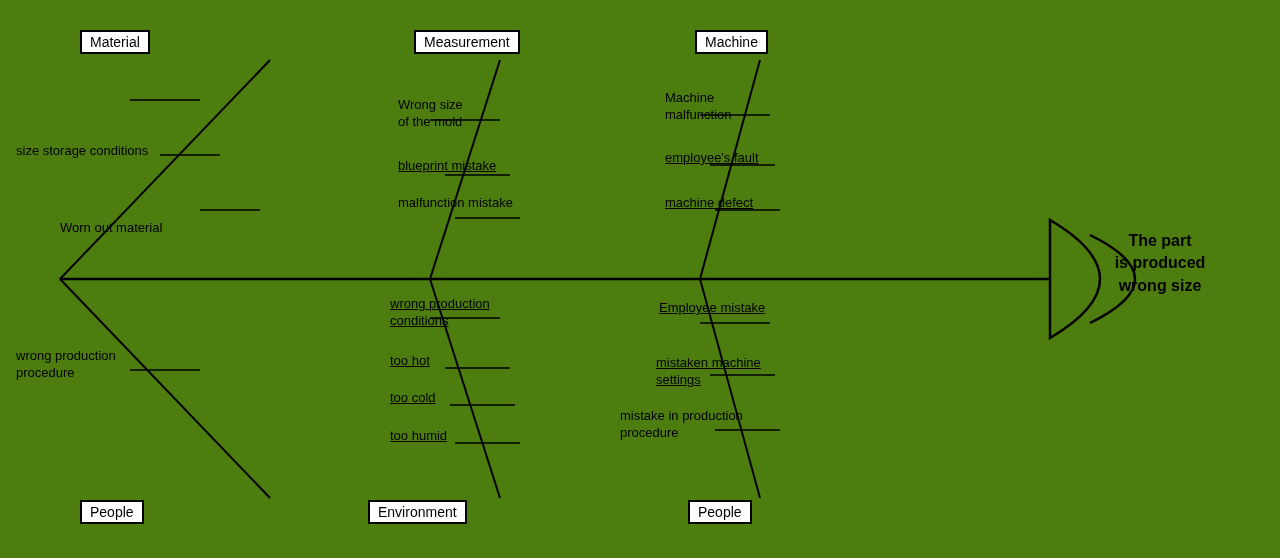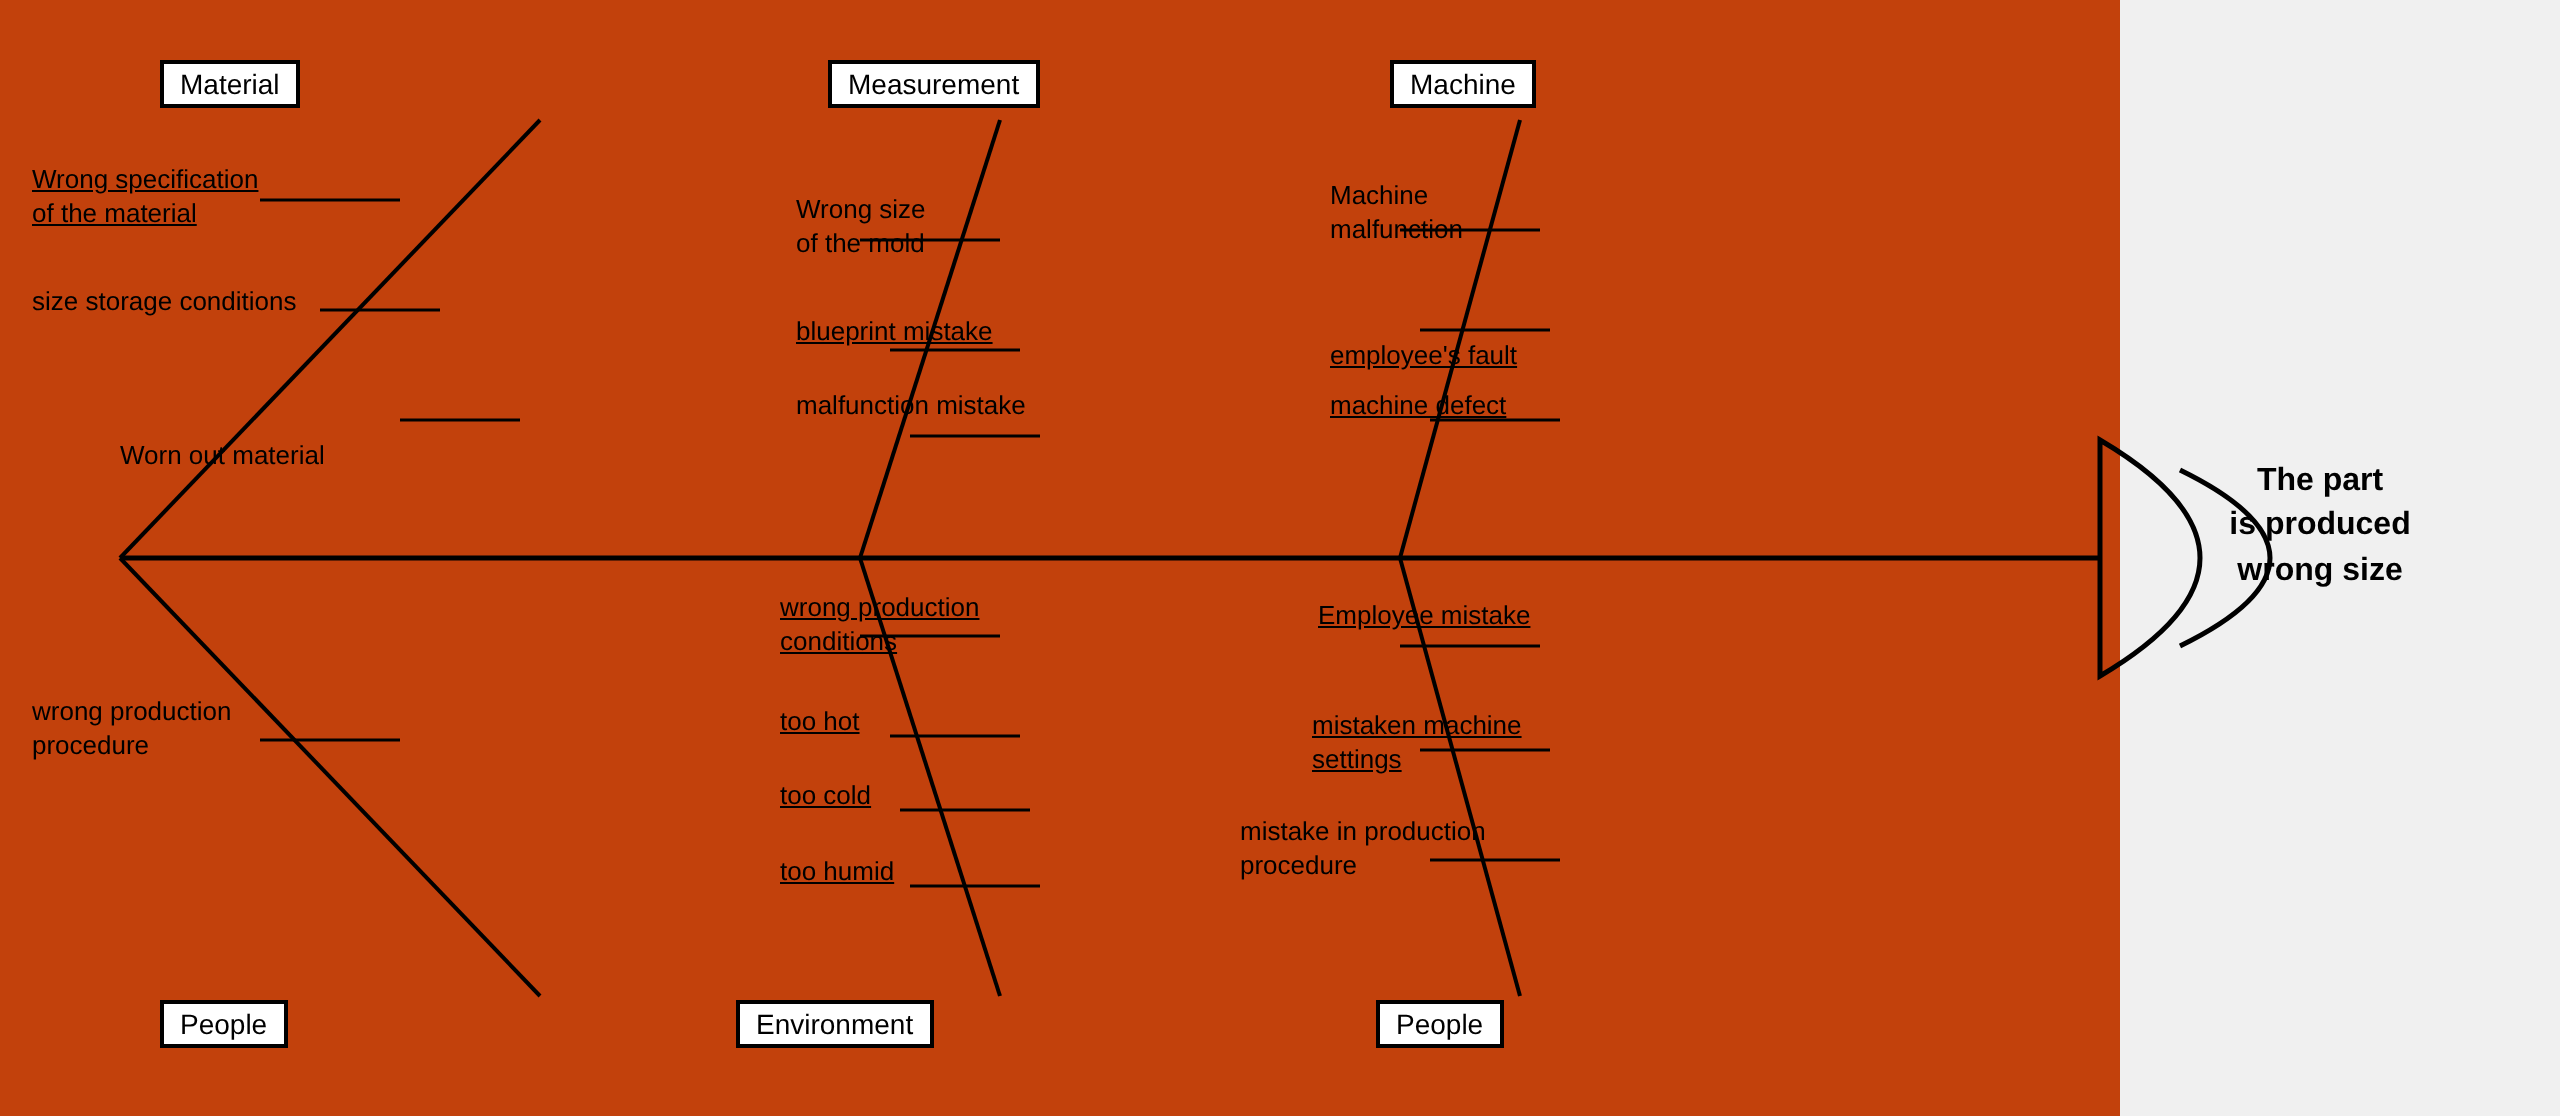--- a/index.html
+++ b/index.html
@@ -7,23 +7,23 @@
       background: #f0f0f0;
       width: 1280px;
       height: 558px;
       overflow: hidden;
       font-family: Arial, sans-serif;
       font-size: 13px;
       color: #000;
     }
     #diagram-container {
       position: relative;
-      width: 1060px;
+      width: 1280px;
       height: 558px;
-      background: #c2410c;
+      background: #4d7c0f;
     }
     svg#fishbone {
       position: absolute;
       top: 0;
       left: 0;
       width: 1280px;
       height: 558px;
     }
     .label-box {
       position: absolute;
@@ -121,44 +121,41 @@
   </div>
 
   <div class="label-box" style="left:688px; top:500px;">
     <span>People</span>
   </div>
 
   <div class="effect-box" style="left:1075px; top:230px; width:170px;">
     <span>The part<br>is produced<br>wrong size</span>
   </div>
 
-  <div class="label-text underline" style="left:16px; top:82px;">
-    Wrong specification<br>of the material
-  </div>
   <div class="label-text" style="left:16px; top:143px;">
     size storage conditions
   </div>
   <div class="label-text" style="left:60px; top:196px;margin-top:24px;">
     Worn out material
   </div>
 
   <div class="label-text" style="left:398px; top:97px;">
     Wrong size<br>of the mold
   </div>
   <div class="label-text underline" style="left:398px; top:158px;">
     blueprint mistake
   </div>
   <div class="label-text" style="left:398px; top:195px;">
     malfunction mistake
   </div>
 
   <div class="label-text" style="left:665px; top:90px;">
     Machine<br>malfunction
   </div>
-  <div class="label-text underline" style="left:665px; top:150px;margin-top:20px;">
+  <div class="label-text underline" style="left:665px; top:150px;">
     employee's fault
   </div>
   <div class="label-text underline" style="left:665px; top:195px;">
     machine defect
   </div>
 
   <div class="label-text" style="left:16px; top:348px;">
     wrong production<br>procedure
   </div>
 

